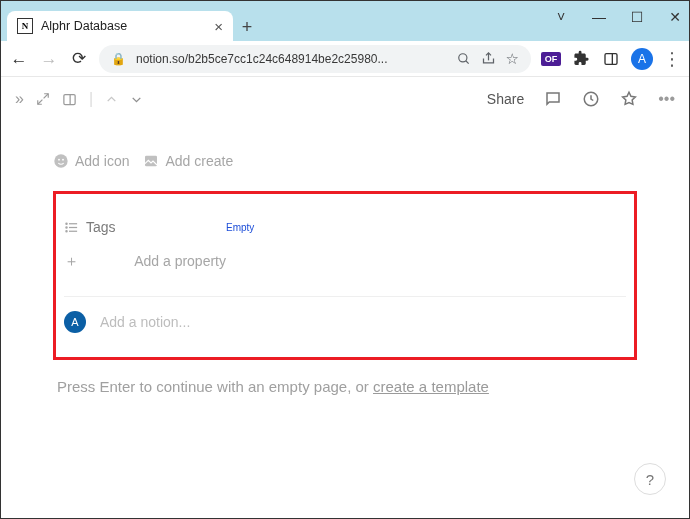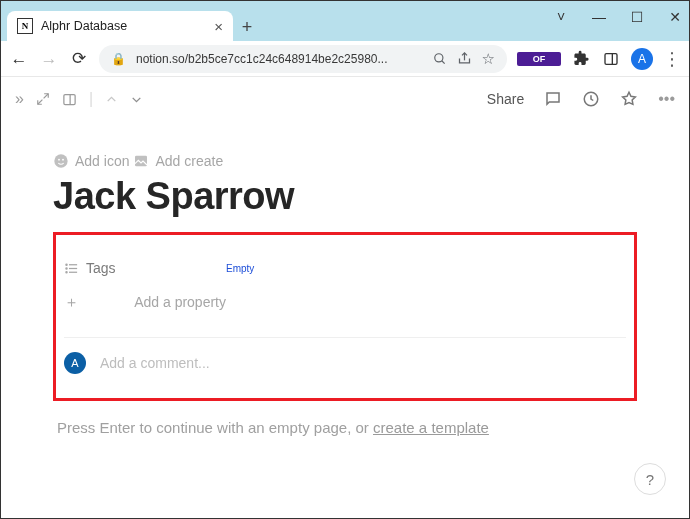--- a/index.html
+++ b/index.html
@@ -17,36 +17,36 @@
 .window-controls span { width: 20px; text-align: center; }
 
 .addrbar { height: 36px; background: #fff; display:flex; align-items:center; padding: 0 8px; gap: 10px; border-bottom: 1px solid #e8e8e8; }
 .nav-icon { width: 20px; text-align:center; font-size: 17px; color: #333; }
 .nav-icon.dim { color: #bbb; }
 .omnibox { flex: 1; height: 28px; background: #f1f3f4; border-radius: 14px; display:flex; align-items:center; padding: 0 12px; gap: 10px; }
 .omnibox .lock { font-size: 12px; color: #5f6368; }
 .omnibox .url { flex:1; font-size: 12px; color: #383838; white-space: nowrap; overflow: hidden; }
 .omnibox .omni-icon { font-size: 15px; color: #5f6368; }
 .ext-icon { width: 20px; height: 20px; display:flex; align-items:center; justify-content:center; font-size: 15px; color: #333; }
-.ext-of { background: #4c1d95; color:#fff; font-size:9px; font-weight:bold; border-radius:2px; padding: 2px 2px; width:44px; text-align:center;}
+.ext-of { background: #4c1d95; color:#fff; font-size:9px; font-weight:bold; border-radius:2px; padding: 2px 2px; width:20px; text-align:center;}
 .avatar-chrome { width: 22px; height: 22px; border-radius: 50%; background: #1a73e8; color:#fff; display:flex; align-items:center; justify-content:center; font-size: 12px; font-weight:500;}
 .kebab { font-size: 18px; color:#555; }
 
 
 .notion-topbar { height: 44px; display:flex; align-items:center; padding: 0 14px; gap: 12px; color: #6f6f6f; }
 .ntb-left { display:flex; align-items:center; gap: 12px; }
 .ntb-icon { font-size: 16px; color: #9b9b9b; }
 .ntb-sep { color: #ddd; }
 .ntb-spacer { flex:1; }
 .ntb-right { display:flex; align-items:center; gap: 20px; }
 .share-text { font-size: 14px; color: #555; }
 
 
 .page { padding: 0 52px; }
-.cover-row { display:flex; gap: 4px; height: 32px; align-items:flex-end; margin-top: 16px; }
+.cover-row { display:flex; gap: 14px; height: 32px; align-items:center; margin-top: 24px; }
 .cover-btn { display:flex; align-items:center; gap:6px; font-size: 14px; color: #a6a6a6; }
 .cover-btn .ci { font-size: 15px; }
 .page-title { font-size: 38px; font-weight: 700; color: #262626; margin-top: 6px; letter-spacing: -0.5px; }
 
 .highlight-box { border: 3px solid #ec1c24; margin-top: 14px; padding: 16px 8px 24px 8px; }
 .prop-row { display:flex; align-items:center; height: 34px; }
 .prop-icon { width: 22px; color: #a6a6a6; font-size: 15px; }
 .prop-name { width: 140px; font-size: 14px; color: #7b7b7b; }
 .prop-value { font-size: 10px; color: #1d4ed8; }
 .divider { height:1px; background: #efefef; margin: 18px 0 14px 0; }
@@ -188,21 +188,20 @@
       <span class="ci">
         <svg width="16" height="16" viewBox="0 0 24 24" fill="#c0c0c0">
             <rect x="3" y="4" width="18" height="16" rx="2"></rect>
             <path d="M3 16l5-5 4 4 3-3 6 6" stroke="#fff" stroke-width="1.6" fill="none"></path>
           </svg>
       </span>
       <span>Add create</span>
     </div>
   </div>
 
-  <h1 class="page-title">Jack Sparrow</h1>
 
   <div class="highlight-box">
     <div class="prop-row">
       <span class="prop-icon">
         <svg width="15" height="15" viewBox="0 0 24 24" fill="none" stroke="#a6a6a6" stroke-width="2">
             <line x1="8" y1="6" x2="21" y2="6"></line>
             <line x1="8" y1="12" x2="21" y2="12"></line>
             <line x1="8" y1="18" x2="21" y2="18"></line>
             <circle cx="4" cy="6" r="1"></circle>
             <circle cx="4" cy="12" r="1"></circle>
@@ -212,21 +211,21 @@
       <span class="prop-name">Tags</span>
       <span class="prop-value">Empty</span>
     </div>
     <div class="prop-row">
       <span class="prop-icon">＋</span>
       <span class="prop-name" style="color:#a6a6a6;text-align:right;">Add a property</span>
     </div>
     <div class="divider"></div>
     <div class="comment-row">
       <span class="avatar-sm">A</span>
-      <span class="comment-ph">Add a comment...</span>
+      <span class="comment-ph">Add a notion...</span>
     </div>
   </div>
 
   <div class="hint">
     <span>Press Enter to continue with an empty page, or </span><a href="#">create a template</a>
   </div>
 </div>
 
 <div class="help-fab">?</div>
 

